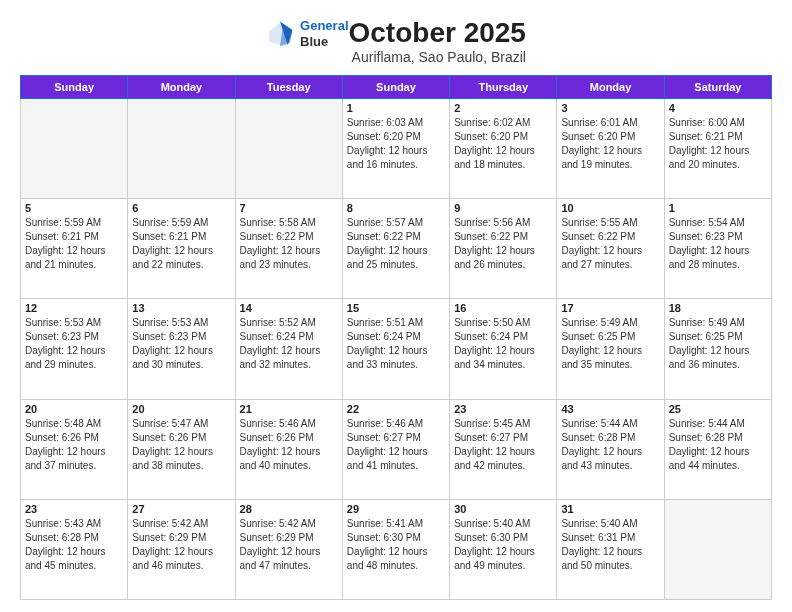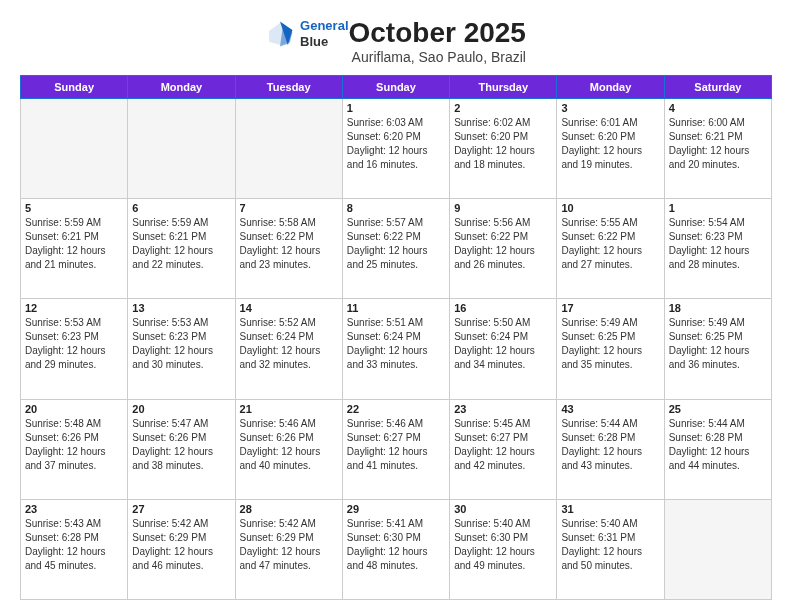--- a/index.html
+++ b/index.html
@@ -190,21 +190,21 @@
           </td>
           <td>
             <div class="day-number">13</div>
             <div class="day-info">Sunrise: 5:53 AM<br>Sunset: 6:23 PM<br>Daylight: 12 hours<br>and 30 minutes.</div>
           </td>
           <td>
             <div class="day-number">14</div>
             <div class="day-info">Sunrise: 5:52 AM<br>Sunset: 6:24 PM<br>Daylight: 12 hours<br>and 32 minutes.</div>
           </td>
           <td>
-            <div class="day-number">11</div>
+            <div class="day-number">15</div>
             <div class="day-info">Sunrise: 5:51 AM<br>Sunset: 6:24 PM<br>Daylight: 12 hours<br>and 33 minutes.</div>
           </td>
           <td>
             <div class="day-number">16</div>
             <div class="day-info">Sunrise: 5:50 AM<br>Sunset: 6:24 PM<br>Daylight: 12 hours<br>and 34 minutes.</div>
           </td>
           <td>
             <div class="day-number">17</div>
             <div class="day-info">Sunrise: 5:49 AM<br>Sunset: 6:25 PM<br>Daylight: 12 hours<br>and 35 minutes.</div>
           </td>

